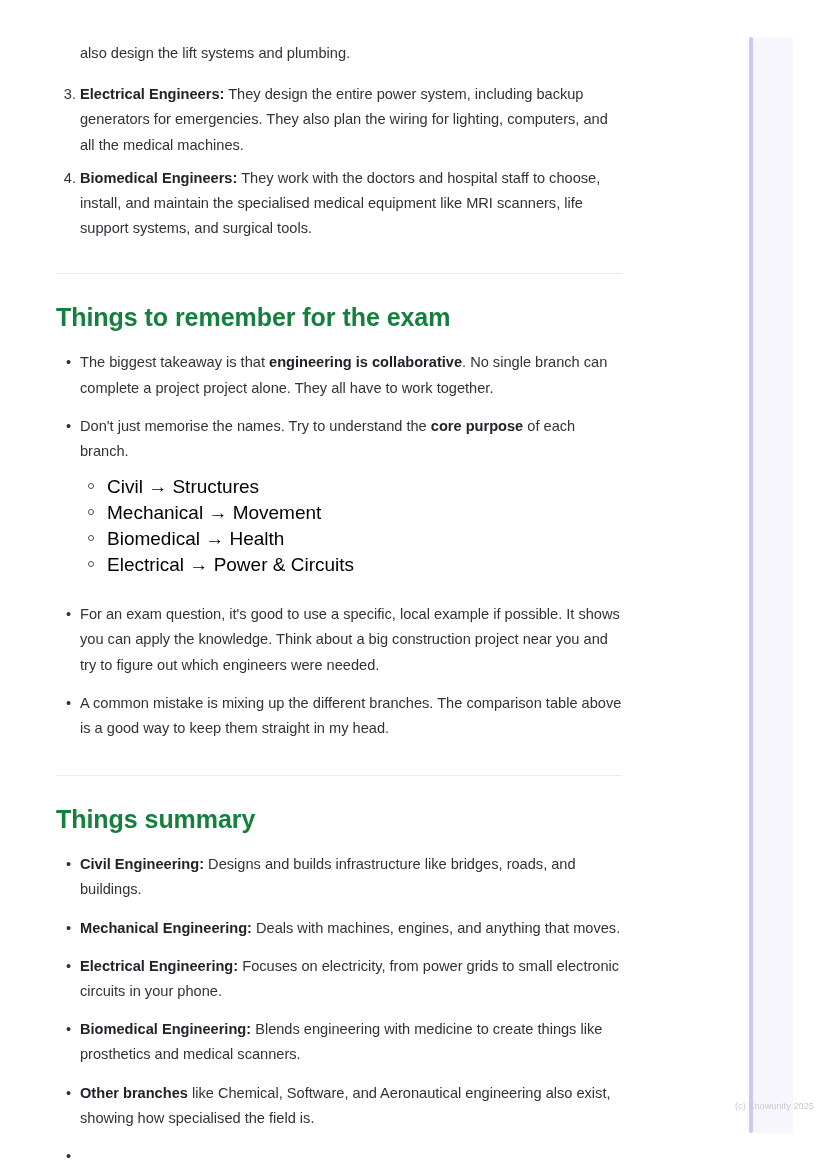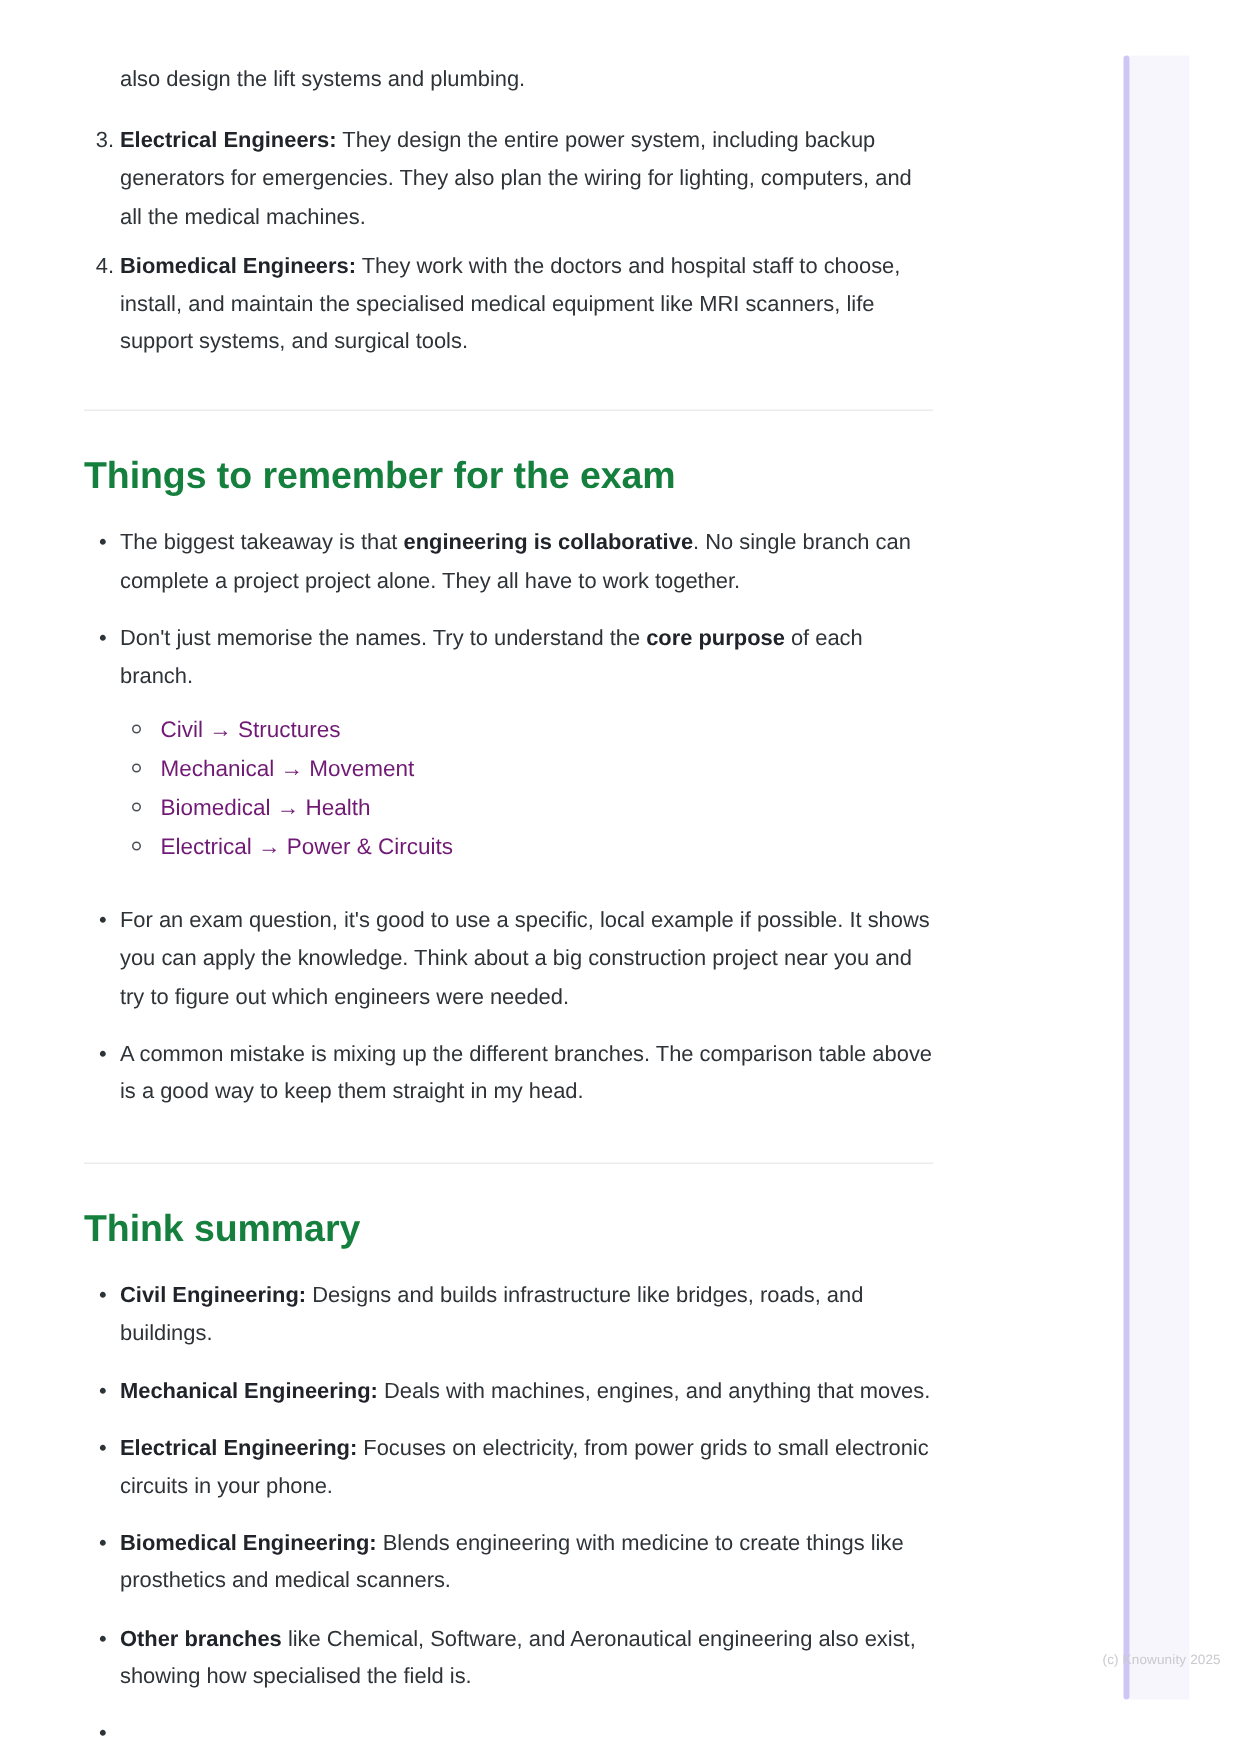--- a/index.html
+++ b/index.html
@@ -96,23 +96,23 @@
 
   
   ul.sub-list {
     margin: 11px 0 0 0;
     padding: 0;
     list-style: none;
   }
   li.sub-item {
     position: relative;
     padding-left: 27px;
-    font-size: 15px;
+    font-size: 19px;
     line-height: 24px;
-    color: #701a75;
+    color: #000000;
   }
   li.sub-item + li.sub-item { margin-top: 2px; }
   li.sub-item > .marker {
     position: absolute;
     left: 8px;
     top: 8px;
     width: 6px;
     height: 6px;
     border: 1px solid #4a4f55;
     border-radius: 50%;
@@ -217,21 +217,21 @@
     <li class="bullet-item">
       <span class="marker">•</span>
       <span>A common mistake is mixing up the different branches. The comparison table above is a good way to keep them straight in my head.</span>
     </li>
   </ul>
 
   <div class="gap-list-to-rule"></div>
   <hr class="divider">
   <div class="gap-rule-to-head"></div>
 
-  <h2 class="section-heading">Think summary</h2>
+  <h2 class="section-heading">Things summary</h2>
   <div class="gap-head-to-list"></div>
 
   <ul class="doc-list">
     <li class="bullet-item">
       <span class="marker">•</span>
       <span class="b">Civil Engineering:</span><span> Designs and builds infrastructure like bridges, roads, and buildings.</span>
     </li>
     <li class="bullet-item">
       <span class="marker">•</span>
       <span class="b">Mechanical Engineering:</span><span> Deals with machines, engines, and anything that moves.</span>

